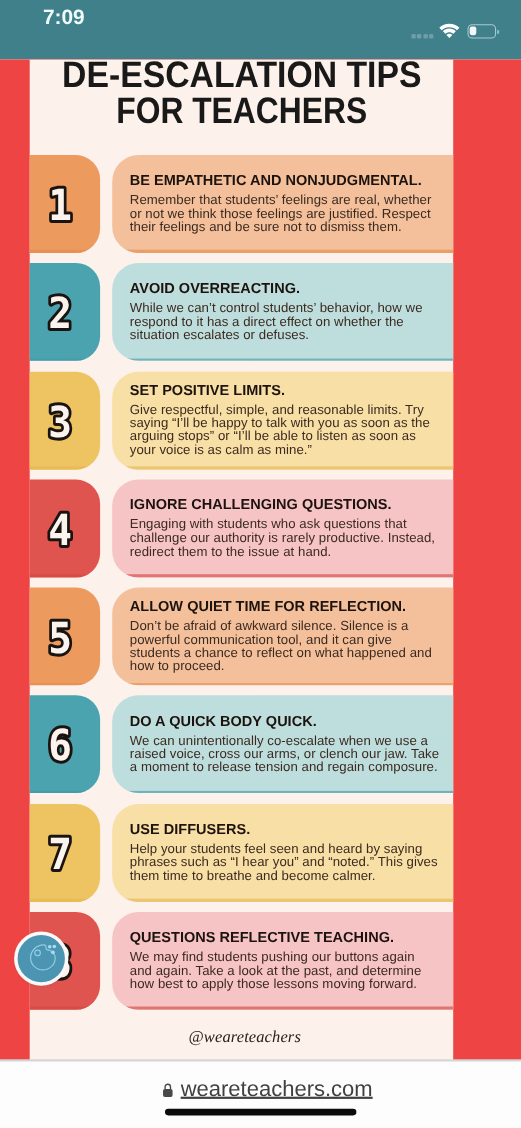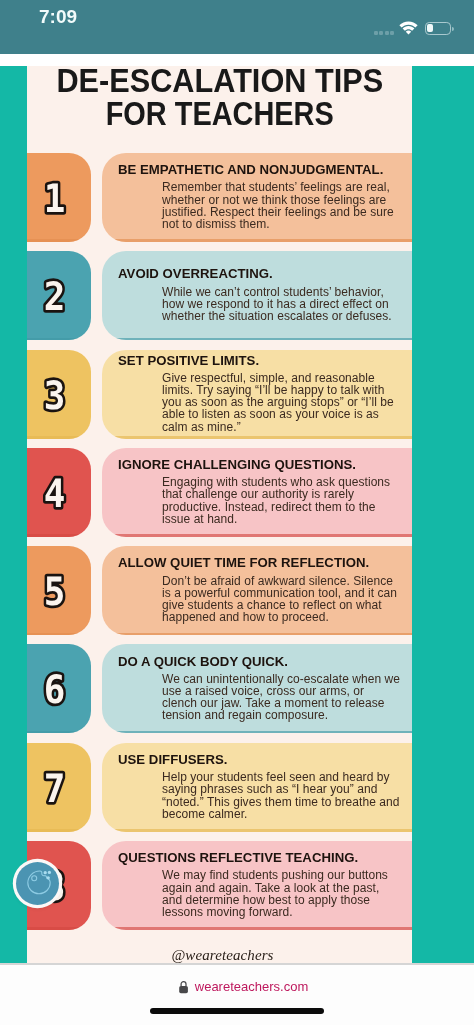--- a/index.html
+++ b/index.html
@@ -16,21 +16,21 @@
   .sig-dots{display:flex;align-items:center;gap:1.3px;margin:9.6px 4.6px 0 0;}
   .sig-dots i{display:block;width:4px;height:4.6px;border-radius:1.2px;background:#6d9fa8;}
   .wifi{display:block;margin:0 5.6px 0 0;}
   .batt{position:relative;margin-top:0.6px;width:26.4px;height:13px;border:1.4px solid #a9c9cf;
          border-radius:4.2px;box-sizing:border-box;}
   .batt::after{content:"";position:absolute;right:-3.6px;top:4.1px;width:2.2px;height:4.8px;
                background:#93bcc3;border-radius:0 2.2px 2.2px 0;}
   .batt i{position:absolute;left:1.2px;top:1.1px;width:5.6px;height:8.8px;background:#f0f8f9;border-radius:1.9px;}
 
   
-  .page{position:absolute;left:0;top:66px;width:474px;height:910px;background:#14b8a6;overflow:hidden;}
+  .page{position:absolute;left:0;top:54px;width:474px;height:910px;background:#ef4444;overflow:hidden;}
   .info{position:absolute;left:27px;top:0;width:385px;height:910px;background:#fcf1eb;}
 
   .title{position:absolute;left:0;top:-2px;width:385px;text-align:center;
          color:#191919;font-weight:bold;font-size:33.4px;line-height:33px;letter-spacing:0;}
   .title span{display:inline-block;transform-origin:50% 50%;}
   .title .l1{transform:scaleX(.919);}
   .title .l2{transform:scaleX(.866);}
 
   .tips{position:absolute;left:0;top:87px;width:385px;}
   .tip{position:relative;height:89px;margin-bottom:9.3px;}
@@ -42,38 +42,38 @@
                   fill:#fbf4ee;stroke:#1a1310;stroke-width:5.5px;paint-order:stroke;
                   stroke-linejoin:round;-webkit-font-smoothing:antialiased;
                   text-rendering:geometricPrecision;}
   .panel{position:absolute;left:75px;top:0;width:310px;height:89px;border-radius:24px 0 0 24px;
           overflow:hidden;}
   .panel-sh{position:absolute;left:0;bottom:0;width:310px;height:2.6px;opacity:.62;}
   .ptxt{position:absolute;left:91px;top:-1.4px;height:89px;width:282px;
          display:flex;flex-direction:column;justify-content:center;}
   .phead{color:#1d130e;font-weight:bold;font-size:13.2px;line-height:15.5px;letter-spacing:.02px;
          white-space:nowrap;}
-  .pbody{color:#3b2a20;font-size:12px;line-height:12.2px;letter-spacing:.05px;margin-top:3.8px;margin-left:44px;}
+  .pbody{color:#3b2a20;font-size:12px;line-height:12.2px;letter-spacing:.05px;margin-top:3.8px;}
 
   .sig{position:absolute;left:3px;top:881px;width:385px;text-align:center;
        font-family:"Liberation Serif",serif;font-style:italic;font-size:15px;color:#2b211a;
        letter-spacing:.1px;}
 
   
   .cookie{position:absolute;left:16px;top:796px;width:43px;height:43px;border-radius:50%;
           background:#4b94b2;box-shadow:0 0 0 3.2px #fbf8f7, 0 2px 5px rgba(0,0,0,.18);}
   .cookie svg{position:absolute;left:0;top:0;}
 
   
   .bbar{position:absolute;left:0;top:964px;width:474px;height:61px;background:#fdfdfd;}
   .bbar::before{content:"";position:absolute;left:0;top:-1px;width:474px;height:2px;background:#d5d5d5;}
   .urlrow{position:absolute;left:6px;top:15px;width:474px;display:flex;align-items:center;
           justify-content:center;}
   .urlrow .lock{display:block;margin-right:6px;}
-  .urltxt{color:#be185d;font-size:13px;letter-spacing:0;}
+  .urltxt{color:#404040;font-size:20px;letter-spacing:0;text-decoration:underline;}
   .homebar{position:absolute;left:50%;transform:translateX(-50%);top:44px;width:174px;height:5.5px;
            border-radius:3px;background:#0b0b0b;}
 </style>
 </head>
 <body>
 
 <div class="screen">
 
   <div class="statusbar">
     <div class="sb-time">7:09</div>

